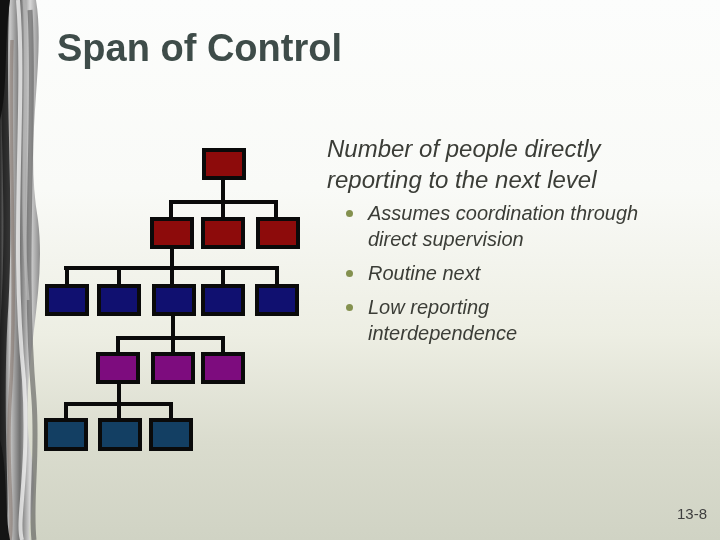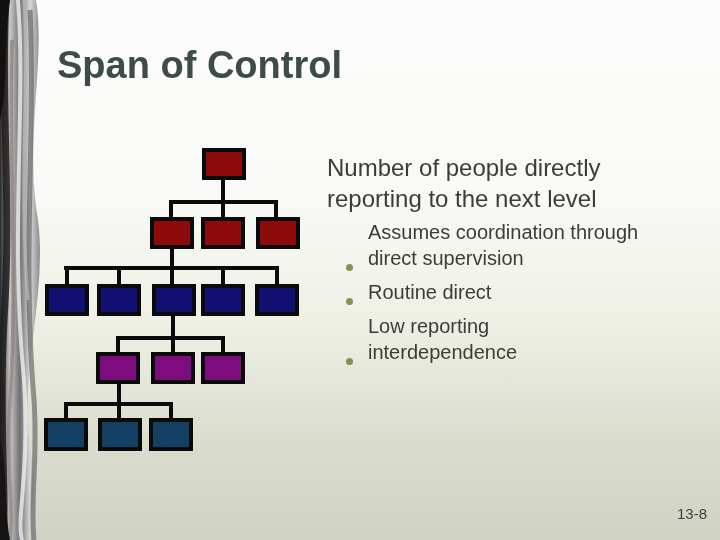--- a/index.html
+++ b/index.html
@@ -5,34 +5,34 @@
   html,body{margin:0;padding:0;background:#888;}
   .slide{
     position:relative;
     width:720px;height:540px;
     overflow:hidden;
     font-family:"Liberation Sans",sans-serif;
     background:linear-gradient(180deg,#fcfdfc 0%,#f9faf7 35%,#edeee3 62%,#dadcce 82%,#d0d3c4 100%);
   }
   .strip{position:absolute;left:0;top:0;z-index:1;}
   .title{
-    position:absolute;left:57px;top:46px;z-index:3;
+    position:absolute;left:57px;top:29px;z-index:3;
     font-size:38px;font-weight:bold;line-height:1.05;
     letter-spacing:0px;margin:0;
   }
   .chart{position:absolute;left:0;top:0;width:320px;height:540px;z-index:2;}
   .box{
     position:absolute;width:44px;height:32px;
     border:4px solid #0a0a0a;box-sizing:border-box;
   }
   .cline{position:absolute;background:#0a0a0a;}
-  .text-col{position:absolute;left:327px;top:152px;width:372px;z-index:3;}
+  .text-col{position:absolute;left:327px;top:133px;width:372px;z-index:3;font-style:italic;}
   .h{font-size:24px;line-height:31px;white-space:pre-line;}
   .h2{margin-top:14px;}
-  .bullet{display:flex;padding-left:19px;margin-top:8px;align-items:flex-end;}
+  .bullet{display:flex;padding-left:19px;margin-top:8px;align-items:flex-start;}
   .bullet.first{margin-top:5px;}
   .dot{width:7px;height:7px;border-radius:50%;margin:10px 15px 0 0;flex:none;}
   .bt{font-size:20px;line-height:26px;white-space:pre-line;}
   .pagenum{position:absolute;right:13px;top:505px;font-size:15px;z-index:3;}
 </style>
 </head>
 <body>
 
 <div class="slide">
 
@@ -111,21 +111,21 @@
 
     <div class="bullet first">
       <span class="dot" style="background: rgb(132, 145, 79);"></span>
       <div class="bt">Assumes coordination through
 direct supervision</div>
     </div>
 
 
     <div class="bullet">
       <span class="dot" style="background: rgb(132, 145, 79);"></span>
-      <div class="bt">Routine direct</div>
+      <div class="bt">Routine next</div>
     </div>
     <div class="bullet">
       <span class="dot" style="background: rgb(132, 145, 79);"></span>
       <div class="bt">Low reporting
 interdependence</div>
     </div>
   </div>
 
   <div class="pagenum" style="color: rgb(63, 63, 63);">13-8</div>
 

